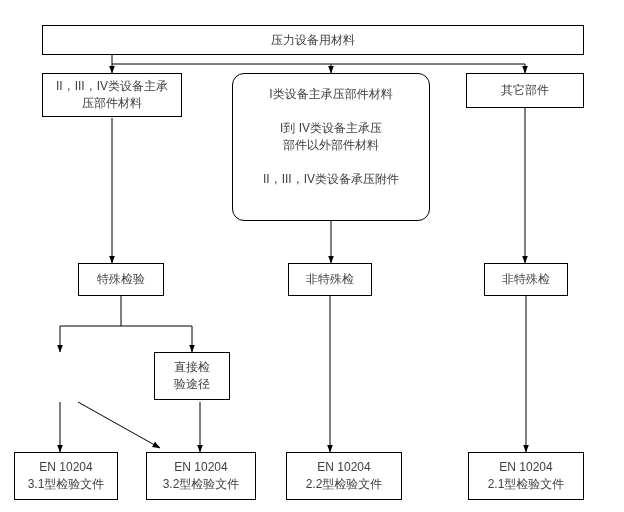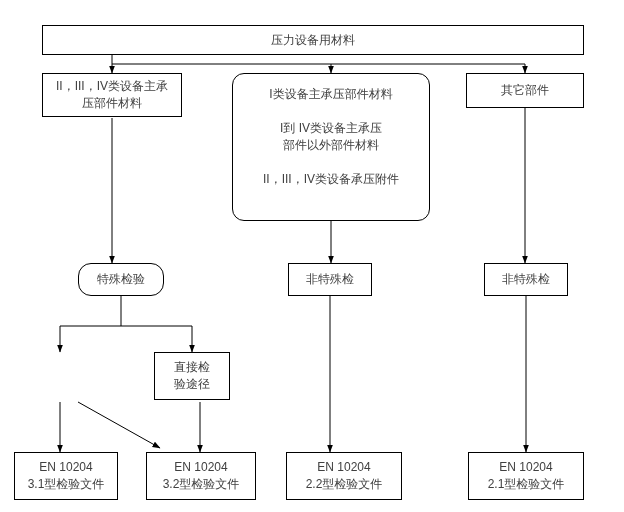--- a/index.html
+++ b/index.html
@@ -101,21 +101,21 @@
     <span class="line">I到 IV类设备主承压</span>
     <span class="line">部件以外部件材料</span>
     <span class="line" style="height:17px;"></span>
     <span class="line">II，III，IV类设备承压附件</span>
   </div>
 
   <div class="box" style="left:466px; top:73px; width:118px; height:35px;">
     <span class="line">其它部件</span>
   </div>
 
-  <div class="box" style="left:78px; top:263px; width:86px; height:33px;border-radius:13px;">
+  <div class="box" style="left:78px; top:263px; width:86px; height:33px;">
     <span class="line">特殊检验</span>
   </div>
 
   <div class="box" style="left:288px; top:263px; width:84px; height:33px;">
     <span class="line">非特殊检</span>
   </div>
 
   <div class="box" style="left:484px; top:263px; width:84px; height:33px;">
     <span class="line">非特殊检</span>
   </div>

